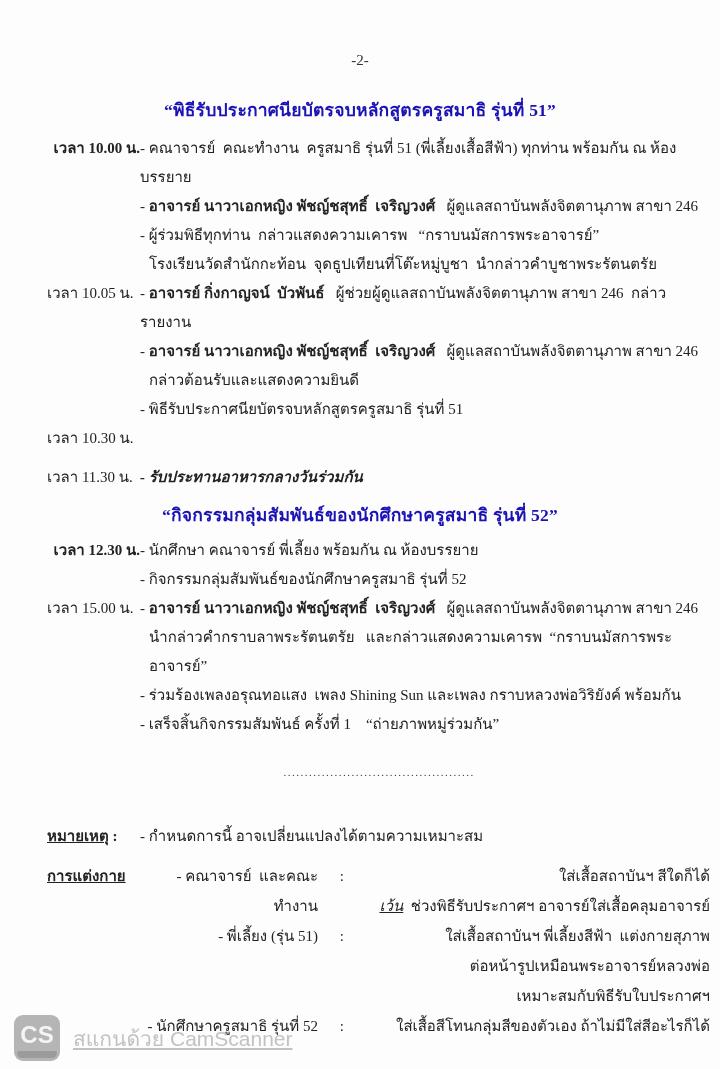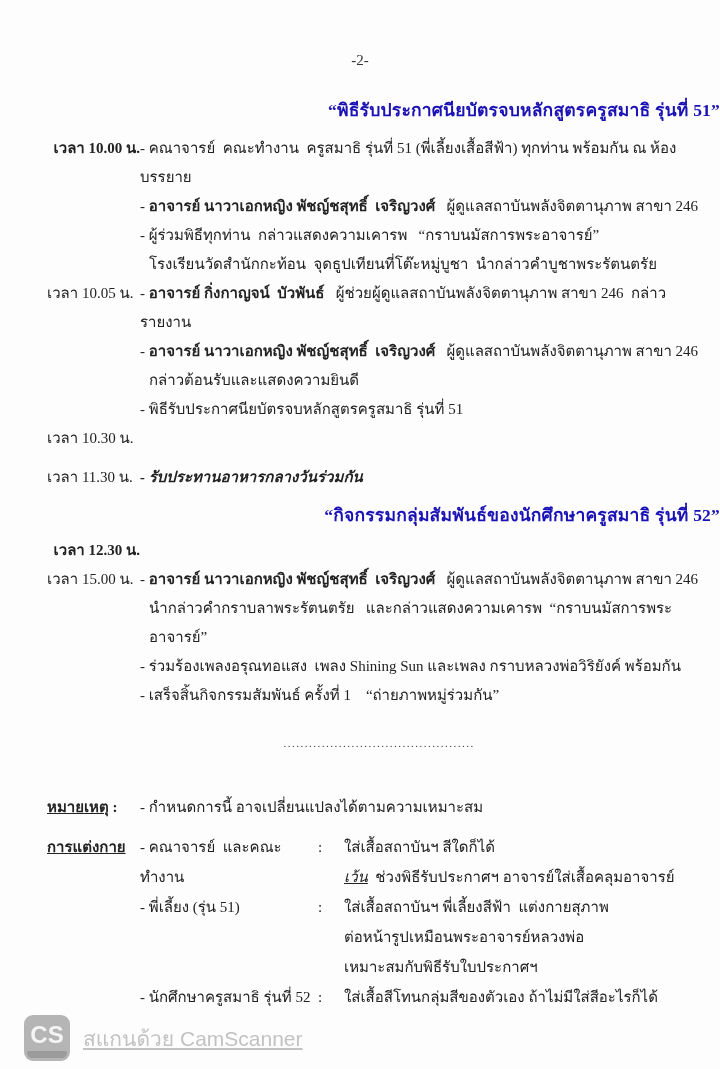--- a/index.html
+++ b/index.html
@@ -4,21 +4,21 @@
 <style>
   html,body{margin:0;padding:0;background:#e9e9e9;}
   .page{
     position:relative;width:720px;height:1069px;margin:0 auto;
     background:#fdfdfd;overflow:hidden;
     font-family:"Liberation Serif","DejaVu Serif",serif;color:#222;
   }
   .pageno{padding-top:52px;text-align:center;font-size:15px;color:#333;}
   
   .sec-title{
-    text-align:right;color:#1a12b5;font-weight:bold;font-size:17.5px;
+    text-align:center;color:#1a12b5;font-weight:bold;font-size:17.5px;
     margin:9px 0 7px 0;letter-spacing:.2px;
   }
   .section:first-child .sec-title{margin-top:27px;margin-bottom:10px;}
   .row{display:flex;align-items:flex-start;}
   .row.gap{margin-top:10px;}
   .time{flex:0 0 93px;margin-left:47px;font-size:15px;line-height:29px;white-space:pre;}
   .time.b{font-weight:bold;text-align:right;}
   .lines{flex:1;min-width:0;padding-right:18px;}
   .line{font-size:15px;line-height:29px;white-space:pre-wrap;}
   .line.indent{padding-left:9px;}
@@ -30,29 +30,29 @@
     margin-top:27px;text-align:center;padding-left:38px;
     font-size:11px;letter-spacing:1.5px;color:#3a3a3a;white-space:pre;
   }
   
   #notes{margin-top:43px;}
   .note-row{display:flex;align-items:flex-start;margin-bottom:10px;}
   .note-label{flex:0 0 93px;margin-left:47px;font-size:15px;line-height:30px;font-weight:bold;white-space:pre;}
   .note-label .lbl{text-decoration:underline;}
   .note-body{flex:1;min-width:0;padding-right:10px;}
   .note-text{font-size:15px;line-height:30px;white-space:pre-wrap;}
-  .dress-entry{display:flex;align-items:flex-start;}
+  .dress-entry{display:flex;align-items:flex-start;text-align:right;}
   .dress-item{flex:0 0 178px;font-size:15px;line-height:30px;white-space:pre-wrap;}
   .dress-colon{flex:0 0 26px;font-size:15px;line-height:30px;}
   .dress-values{flex:1;min-width:0;}
   .dress-value{font-size:15px;line-height:30px;white-space:pre-wrap;}
   
   .footer{
-    position:absolute;left:16px;right:0;bottom:0;height:62px;
-    display:flex;align-items:center;gap:13px;padding-left:8px;
+    position:absolute;left:0;right:0;bottom:0;height:62px;
+    display:flex;align-items:center;gap:13px;padding-left:14px;
     font-family:"Liberation Sans","DejaVu Sans",sans-serif;
   }
   .cs-logo{
     width:46px;height:46px;border-radius:9px;background:#b5b5b5;
     position:relative;display:flex;align-items:center;justify-content:center;
     flex:0 0 46px;
   }
   .cs-letters{
     color:#f4f4f4;font-weight:bold;font-size:24px;margin-top:-6px;
     font-family:"Liberation Sans","DejaVu Sans",sans-serif;
@@ -96,20 +96,24 @@
           <div class="time">เวลา 11.30 น.</div>
           <div class="lines">
             <div class="line"><span class="b i">- รับประทานอาหารกลางวันร่วมกัน</span></div>
           </div>
         </div>
       </div>
       <div class="section">
         <div class="sec-title">“กิจกรรมกลุ่มสัมพันธ์ของนักศึกษาครูสมาธิ รุ่นที่ 52”</div>
         <div class="row">
           <div class="time b">เวลา 12.30 น.</div>
+          <div class="lines">
+            <div class="line"><span>- นักศึกษา คณาจารย์ พี่เลี้ยง พร้อมกัน ณ ห้องบรรยาย</span></div>
+            <div class="line"><span>- กิจกรรมกลุ่มสัมพันธ์ของนักศึกษาครูสมาธิ รุ่นที่ 52</span></div>
+          </div>
         </div>
         <div class="row">
           <div class="time">เวลา 15.00 น.</div>
           <div class="lines">
             <div class="line"><span>- </span><span class="b">อาจารย์ นาวาเอกหญิง พัชญ์ชสุทธิ์  เจริญวงศ์</span><span>   ผู้ดูแลสถาบันพลังจิตตานุภาพ สาขา 246</span></div>
             <div class="line indent"><span>นำกล่าวคำกราบลาพระรัตนตรัย   และกล่าวแสดงความเคารพ  “กราบนมัสการพระอาจารย์”</span></div>
             <div class="line"><span>- ร่วมร้องเพลงอรุณทอแสง  เพลง Shining Sun และเพลง กราบหลวงพ่อวิริยังค์ พร้อมกัน</span></div>
             <div class="line"><span>- เสร็จสิ้นกิจกรรมสัมพันธ์ ครั้งที่ 1    “ถ่ายภาพหมู่ร่วมกัน”</span></div>
           </div>
         </div>

